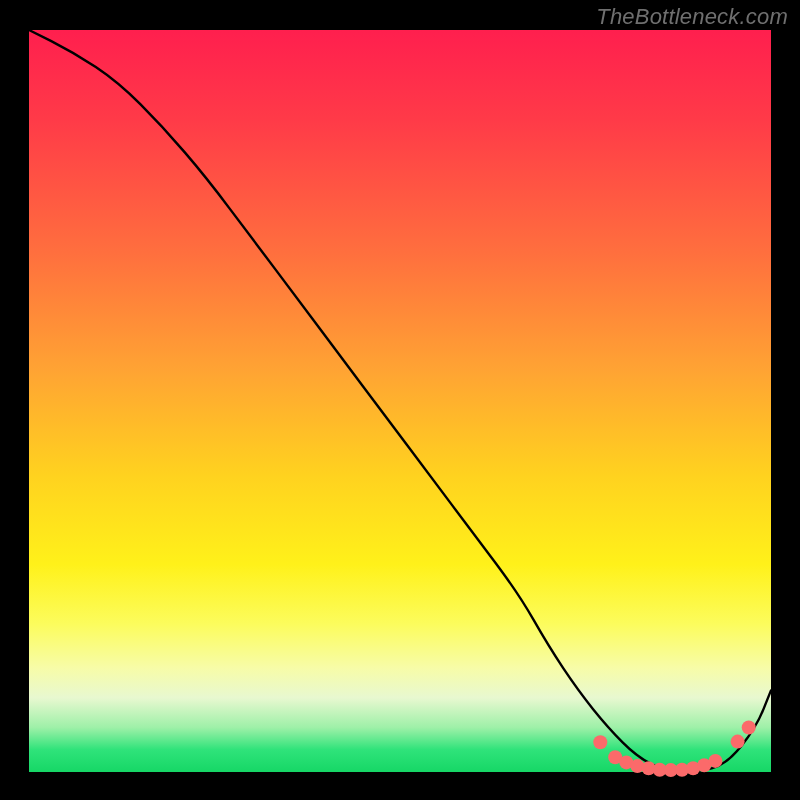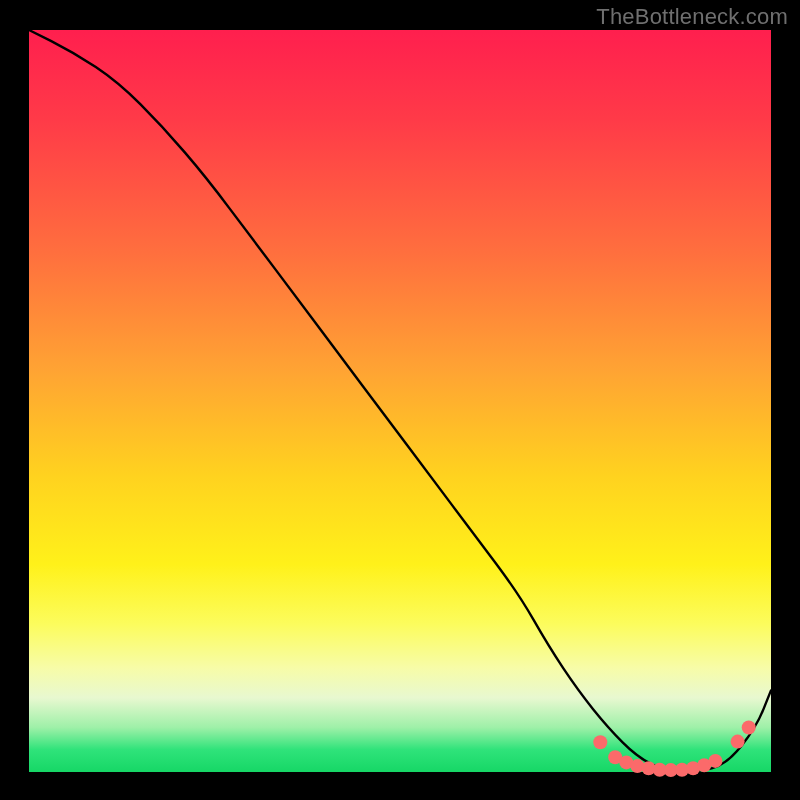--- a/index.html
+++ b/index.html
@@ -18,20 +18,21 @@
     background: #000;
   }
   .watermark {
     position: absolute;
     top: 4px;
     right: 12px;
     color: #6f6f6f;
     font-size: 22px;
     letter-spacing: 0.2px;
     z-index: 10;
+    font-style: italic;
   }
   .plot {
     position: absolute;
     left: 29px;
     top: 30px;
     width: 742px;
     height: 742px;
     
     background: linear-gradient(
       to bottom,

